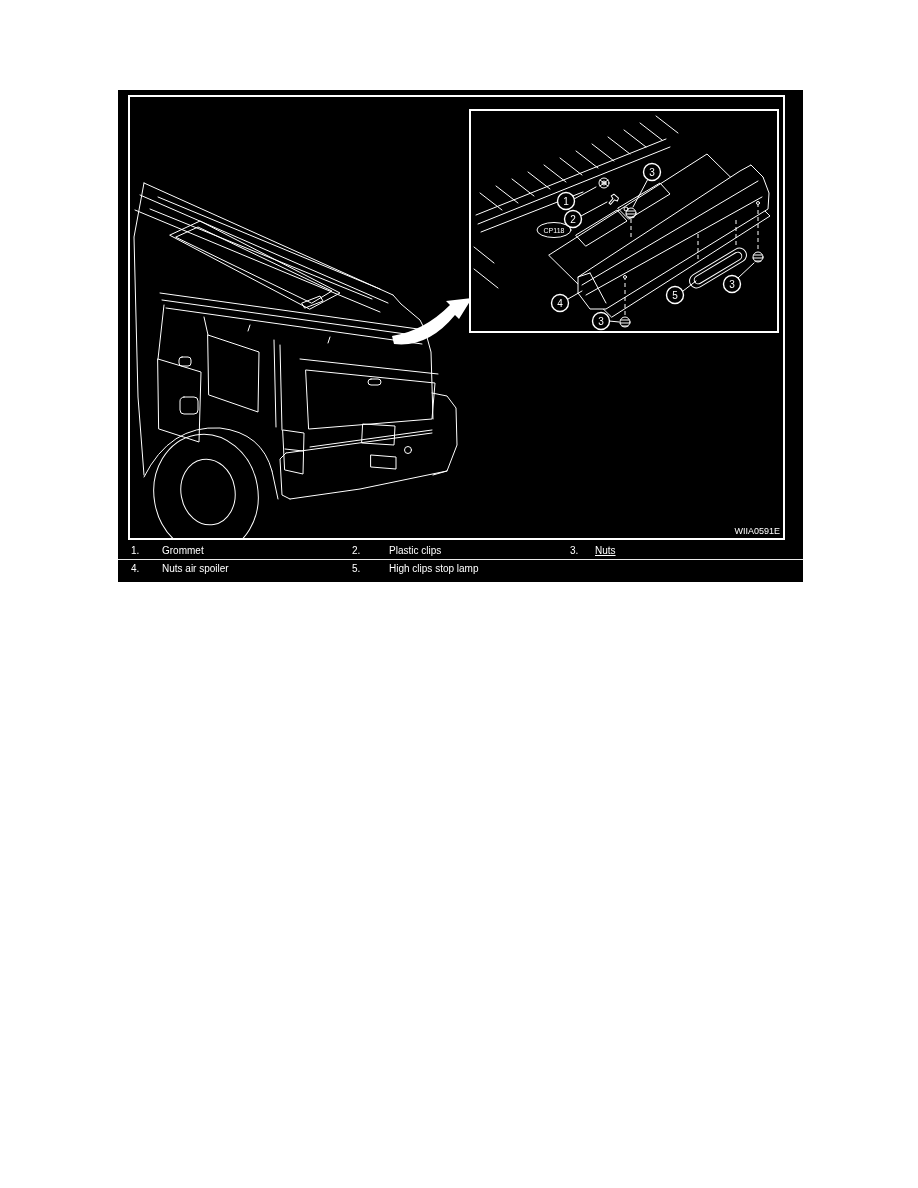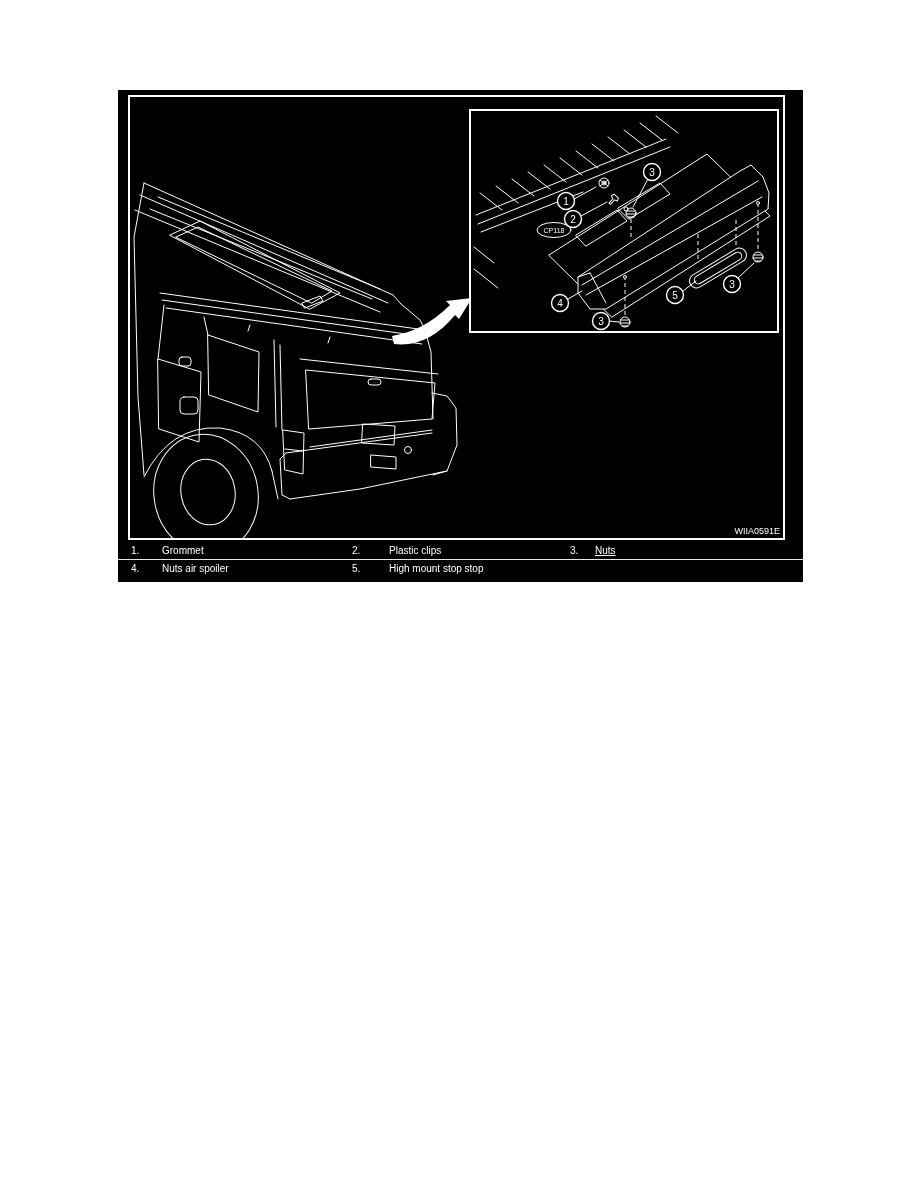--- a/index.html
+++ b/index.html
@@ -238,17 +238,17 @@
       <span class="col-b-num">2.</span>
       <span class="col-b-label">Plastic clips</span>
       <span class="col-c-num">3.</span>
       <span class="col-c-label">Nuts</span>
     </div>
     <div class="legend-sep"></div>
     <div class="legend-row legend-row-2">
       <span class="col-a-num">4.</span>
       <span class="col-a-label">Nuts air spoiler</span>
       <span class="col-b-num">5.</span>
-      <span class="col-b-label">High mount stop stop</span>
+      <span class="col-b-label">High clips stop lamp</span>
     </div>
 
   </div>
 </div>
 
 </body></html>

